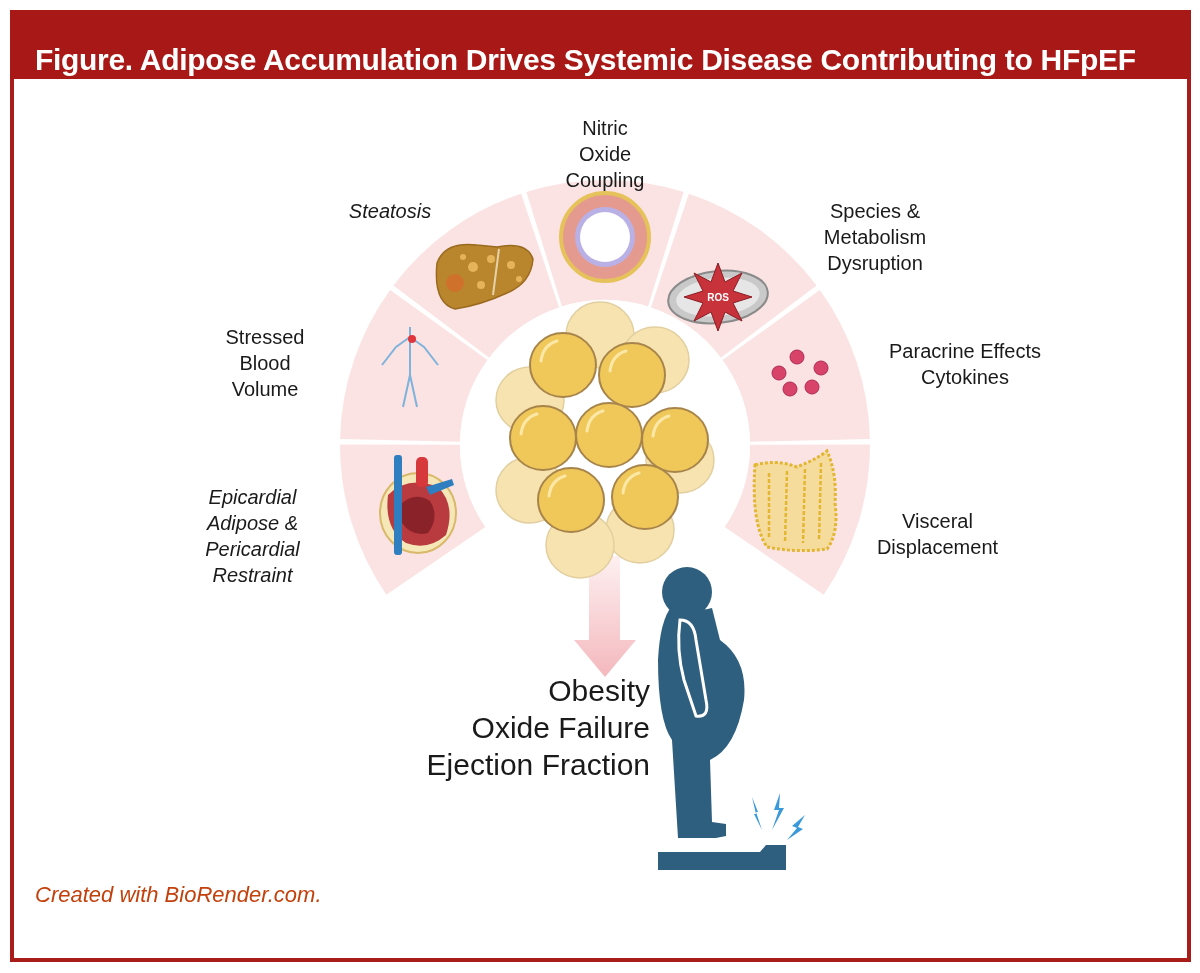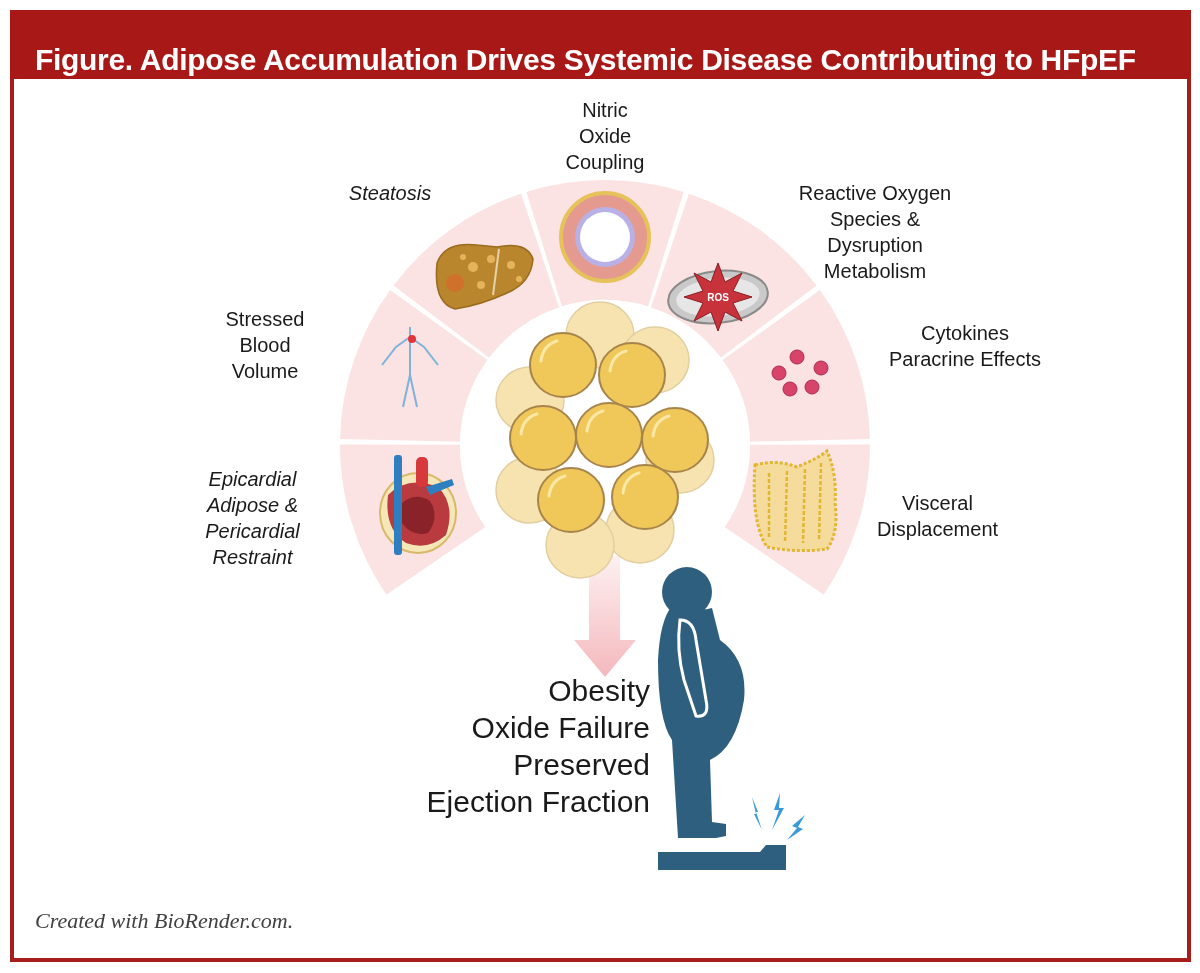--- a/index.html
+++ b/index.html
@@ -1,25 +1,25 @@
 <!DOCTYPE html>
 <html><head>
   <meta charset="utf-8">
   <style>
     html, body { margin: 0; padding: 0; background: #ffffff; }
     body { width: 1200px; height: 973px; position: relative; overflow: hidden; font-family: "Liberation Sans", sans-serif; }
     .frame { position: absolute; left: 10px; top: 10px; width: 1173px; height: 944px; border: 4px solid #a81c1a; background: #fff; }
     .header { position: absolute; left: 10px; top: 10px; width: 1181px; height: 69px; background: #a81816; }
     .header-title { position: absolute; left: 25px; top: 33px; color: #fff; font-weight: bold; font-size: 30px; letter-spacing: -0.3px; white-space: nowrap; }
     .canvas { position: absolute; left: 0; top: 0; width: 1200px; height: 973px; }
-    .label { position: absolute; color: #1a1a1a; font-size: 20px; line-height: 26px; text-align: center; white-space: nowrap; }
+    .label { position: absolute; color: #1a1a1a; font-size: 20px; line-height: 26px; text-align: center; white-space: nowrap; margin-top: 18px; }
     .label span { display: block; }
     .outcome { position: absolute; left: 370px; top: 672px; width: 280px; text-align: right; color: #1a1a1a; font-size: 30px; line-height: 37px; }
     .outcome span { display: block; }
-    .credit { position: absolute; left: 35px; top: 908px; font-style: italic; font-size: 22px; color: #404040; font-family: Liberation Serif, serif; }
+    .credit { position: absolute; left: 35px; top: 882px; font-style: italic; font-size: 22px; color: #c2410c; }
   </style>
 </head>
 <body>
 
 <div class="frame"></div>
 <div class="header">
   <div class="header-title">Figure. Adipose Accumulation Drives Systemic Disease Contributing to HFpEF</div>
 </div>
 
 <svg class="canvas" id="diagram" width="1200" height="973" viewBox="0 0 1200 973">
@@ -151,34 +151,32 @@
 </div>
 <div class="label" style="left:330px; top:180px; width:120px;font-style:italic;">
   <span>Steatosis</span>
 </div>
 <div class="label" style="left:545px; top:97px; width:120px;">
   <span>Nitric</span>
   <span>Oxide</span>
   <span>Coupling</span>
 </div>
 <div class="label" style="left:780px; top:180px; width:190px;">
-  <span>Reactive Oxygen</span>
   <span>Species &amp;</span>
+  <span>Metabolism</span>
   <span>Dysruption</span>
-  <span>Metabolism</span>
 </div>
 <div class="label" style="left:870px; top:320px; width:190px;">
+  <span>Paracrine Effects</span>
   <span>Cytokines</span>
-  <span>Paracrine Effects</span>
 </div>
 <div class="label" style="left:860px; top:490px; width:155px;">
   <span>Visceral</span>
   <span>Displacement</span>
 </div>
 
 <div class="outcome">
   <span>Obesity</span>
   <span>Oxide Failure</span>
-  <span>Preserved</span>
   <span>Ejection Fraction</span>
 </div>
 
 <div class="credit">Created with BioRender.com.</div>
 
 </body></html>

